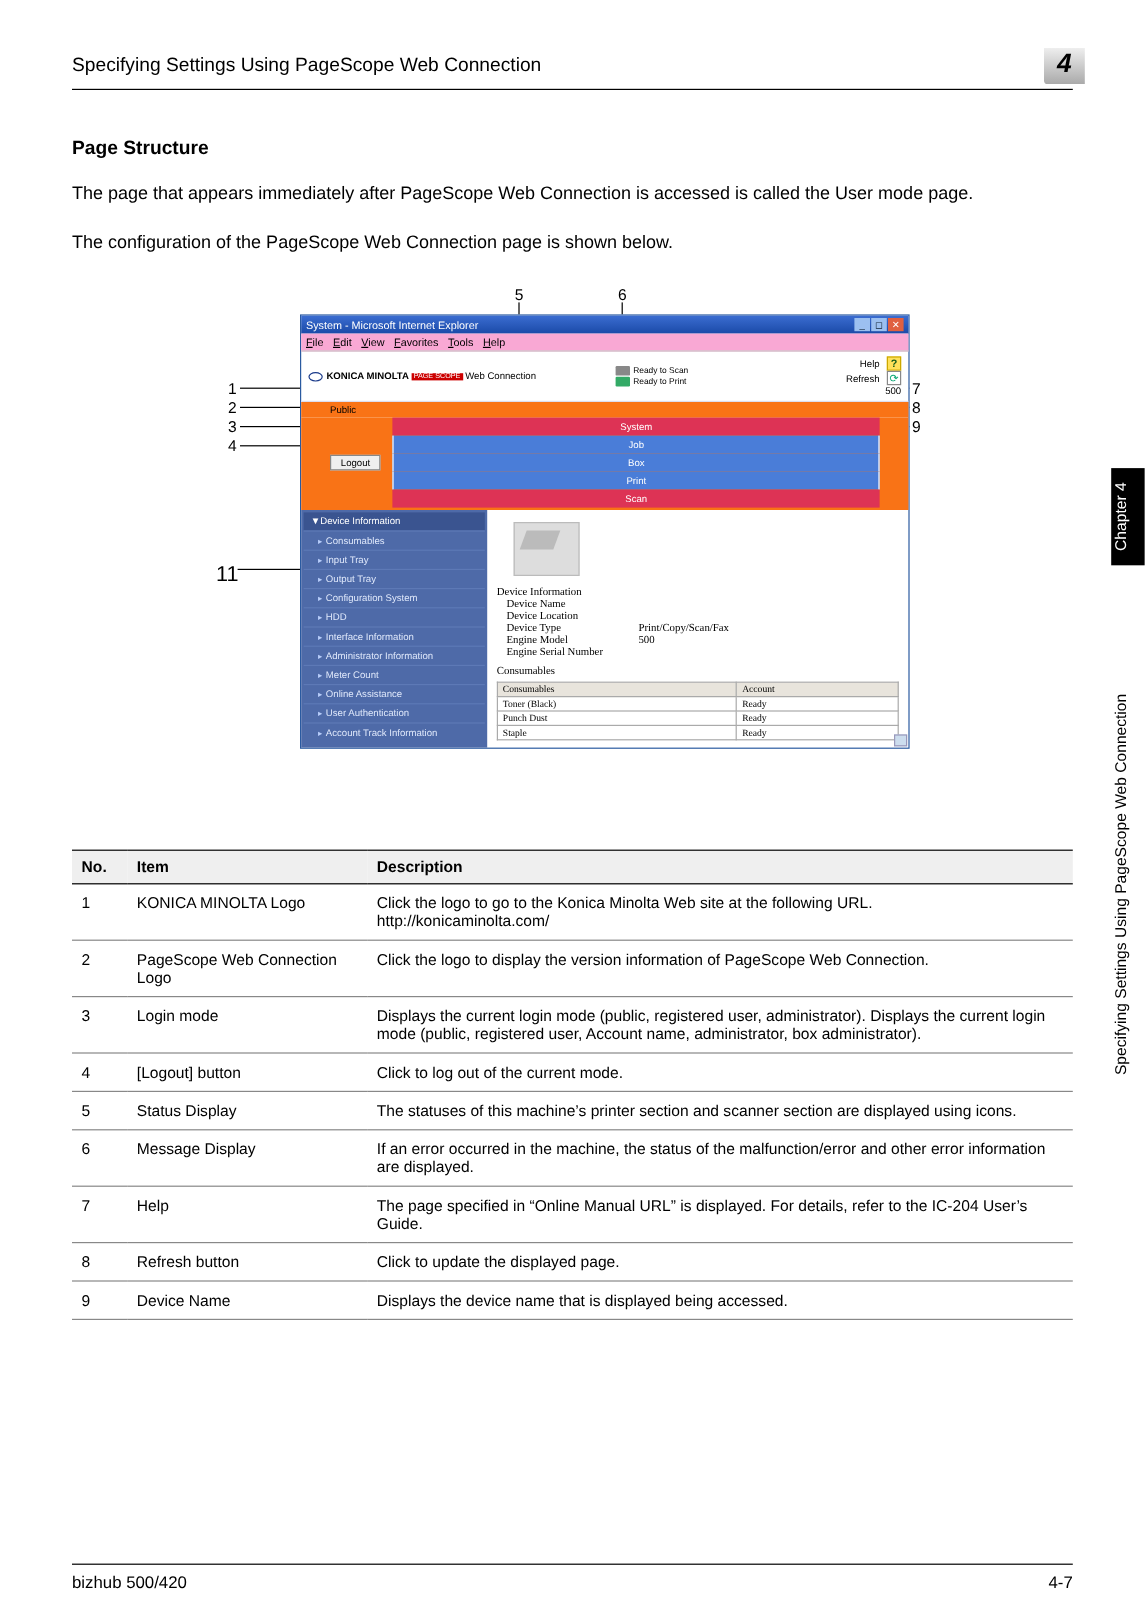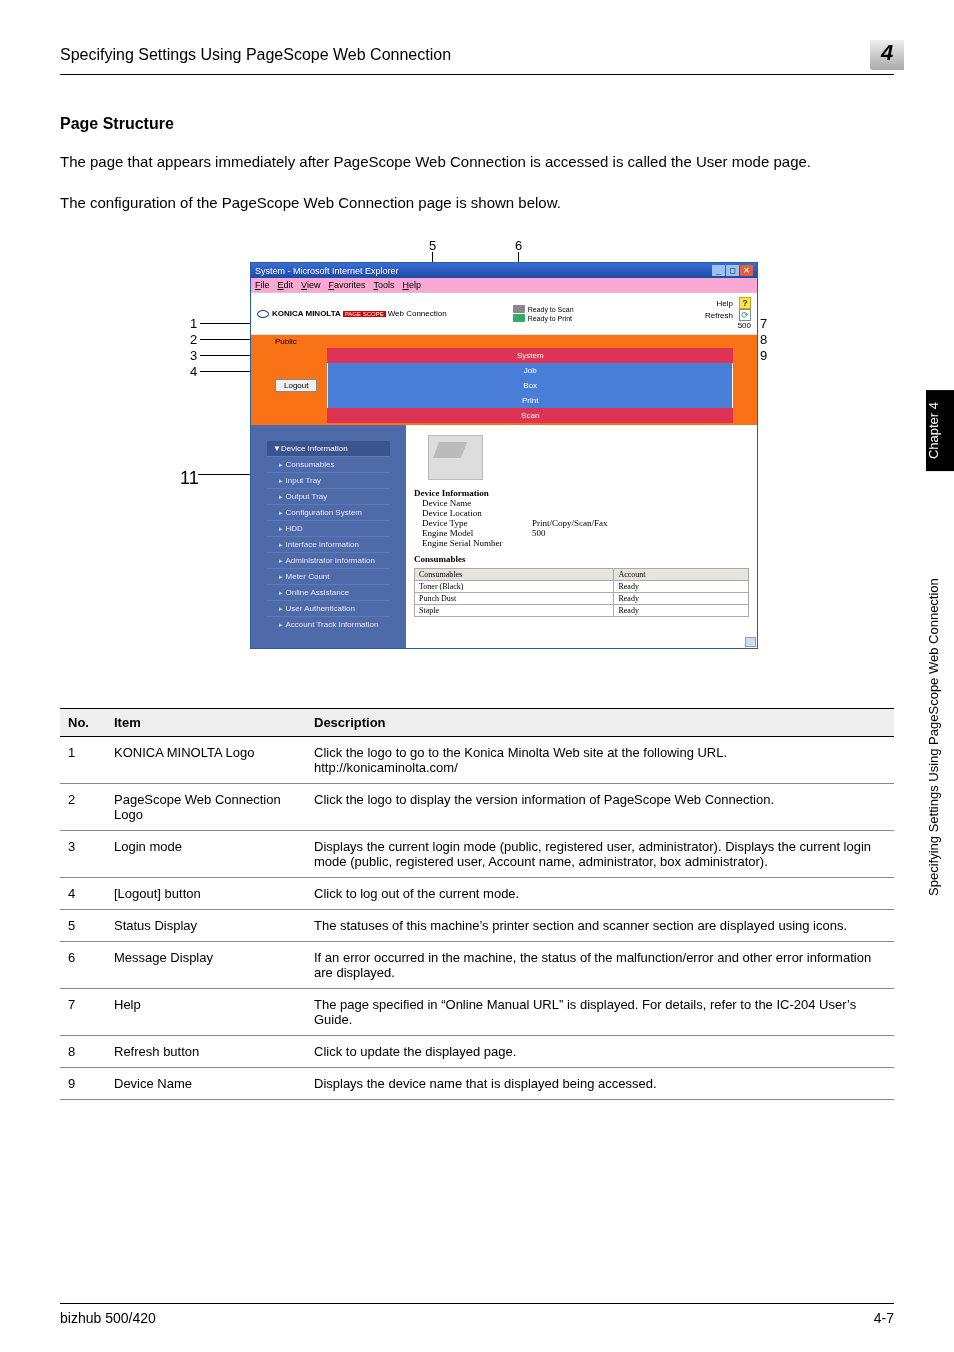--- a/index.html
+++ b/index.html
@@ -119,28 +119,28 @@
   .tab-row { display:flex;flex-direction:column; }
   .tab-row div { flex:1; text-align:center; padding:3px 0; font-size:8px; color:#fff; }
   .tab-system { background:#d35; }
   .tab-job { background:#4a7dd8; }
   .tab-box { background:#4a7dd8; }
   .tab-print { background:#4a7dd8; }
   .tab-scan { background:#d35; }
   .tab-job, .tab-box, .tab-print { border-left:1px solid #fff; border-right:1px solid #fff; }
 
   .app-body { display:flex; }
-  .side-menu { width:155px; background:#4e6aa8; color:#fff; font-size:8px; padding:16px; }
+  .side-menu { width:155px; background:#4e6aa8; color:#fff; font-size:8px; padding:2px; }
   .side-menu .hdr { background:#3a5490; padding:3px 6px; font-size:8px; }
   .side-menu .item { padding:3px 6px 3px 12px; border-top:1px solid #5d79b6; color:#dfe8fb; }
   .side-menu .item::before { content:"▸"; font-size:7px; margin-right:3px; color:#b8cefb; }
   .content { flex:1; padding:6px 8px; font-family: 'Times New Roman', serif; font-size:9px; }
   .printer-img { width:55px; height:45px; background:#ddd; border:1px solid #bbb; margin:4px 0 8px 14px; position:relative; }
   .printer-img::before { content:""; position:absolute; left:7px; top:6px; width:28px; height:16px; background:#bbb; transform:skewX(-20deg); }
-  .content h5 { font-size:9px; font-weight:bold; margin-top:4px; font-family:'Times New Roman',serif; }
+  .content h5 { font-size:9px; font-weight:normal; margin-top:4px; font-family:'Times New Roman',serif; }
   .kv { padding-left:8px; }
   .kv div { display:flex; }
   .kv .k { width:110px; }
   .cons-table { width:100%; border-collapse:collapse; margin-top:4px; }
   .cons-table td, .cons-table th { border:1px solid #aaa; padding:1px 4px; font-size:8px; text-align:left; }
   .cons-table .head td { background:#e8e4dc; font-weight:normal; }
   .scrollbar { position:absolute; right:1px; bottom:1px; width:11px; height:10px; background:#cde; border:1px solid #99b; }
 
   
   .desc-table {

